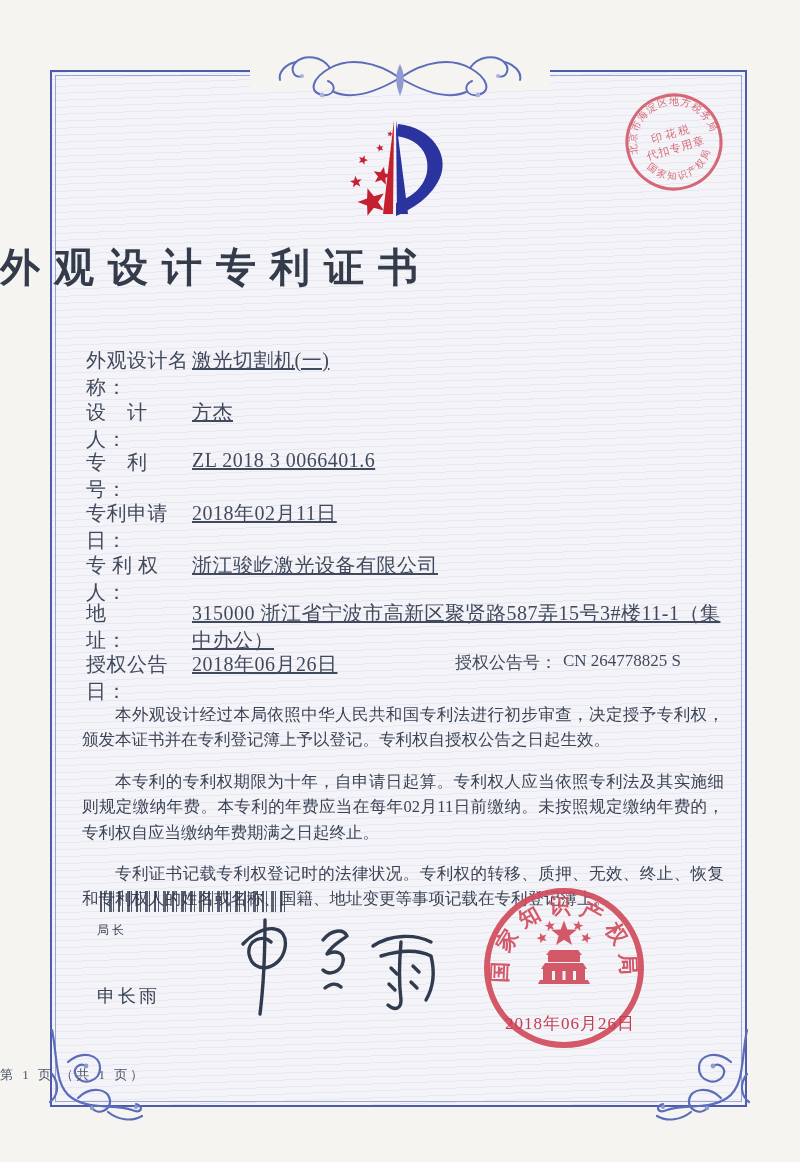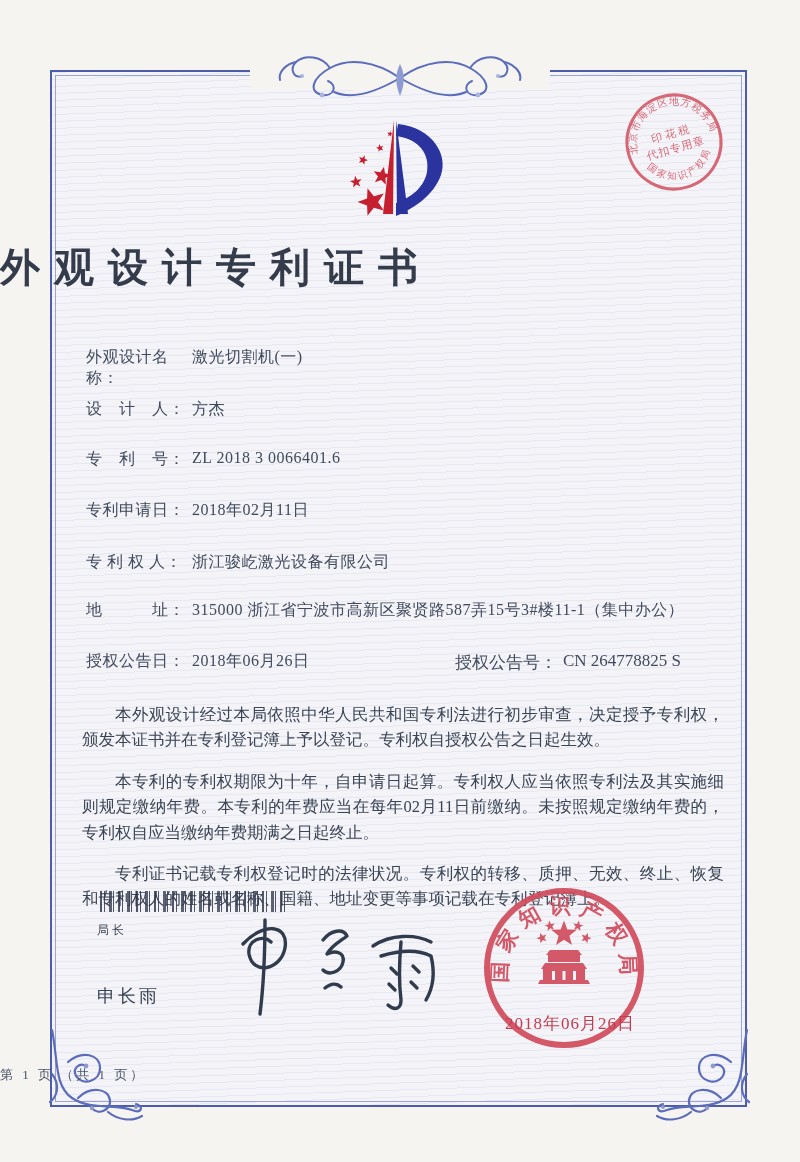--- a/index.html
+++ b/index.html
@@ -20,23 +20,23 @@
         rgba(148,158,205,0.14) 0px, rgba(148,158,205,0.14) 1px,
         rgba(255,255,255,0) 1px, rgba(255,255,255,0) 7px),
       #f4f4f8;
     box-sizing:border-box;
   }
   .certno{position:absolute;left:86px;top:118px;font-size:17px;letter-spacing:4px;color:#49536a;}
   .title{
     position:absolute;left:0;top:240px;width:800px;
     font-size:40px;font-weight:700;letter-spacing:14px;color:#343c4c;margin:0;
   }
-  .row{position:absolute;left:86px;display:flex;font-size:16px;color:#414a5d;letter-spacing:0.5px;}
+  .row{position:absolute;left:86px;display:flex;font-size:20px;color:#414a5d;letter-spacing:0.5px;}
   .row .lbl{width:106px;flex:0 0 auto;}
-  .row .val{max-width:540px;}
+  .row .val{max-width:540px;text-decoration:underline;}
   .grant-no{position:absolute;left:455px;display:flex;font-size:17px;color:#414a5d;}
   .grant-no .lbl{margin-right:6px;}
   .paras{position:absolute;left:66px;top:686px;width:674px;font-size:16.5px;
          line-height:25.4px;color:#3b4455;}
   .paras p{margin:16px;text-indent:2em;text-align:justify;}
   .barcode{
     position:absolute;left:100px;top:891px;width:188px;height:21px;
     background:repeating-linear-gradient(90deg,
       #2c3446 0 2px, transparent 2px 4px,
       #2c3446 4px 5px, transparent 5px 9px,

